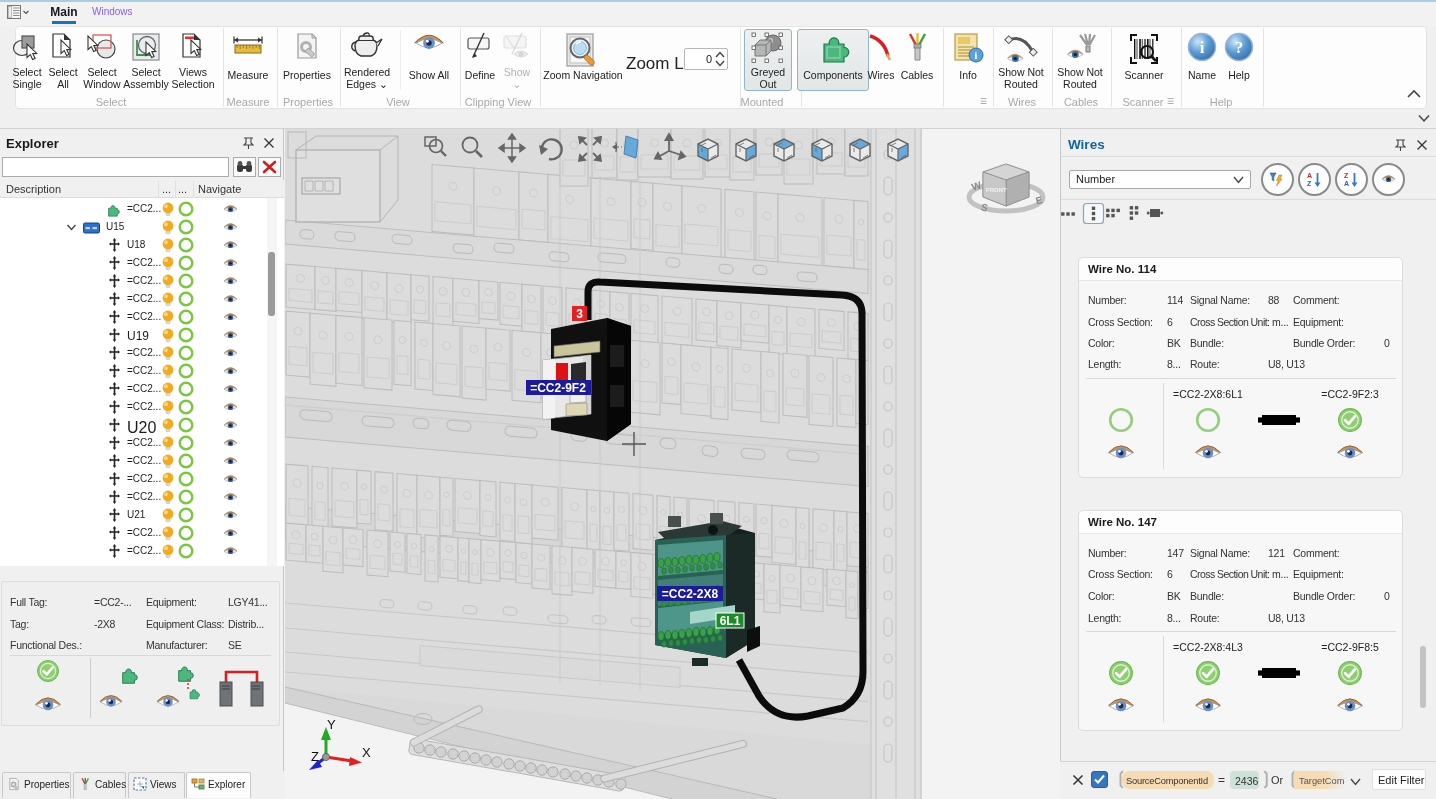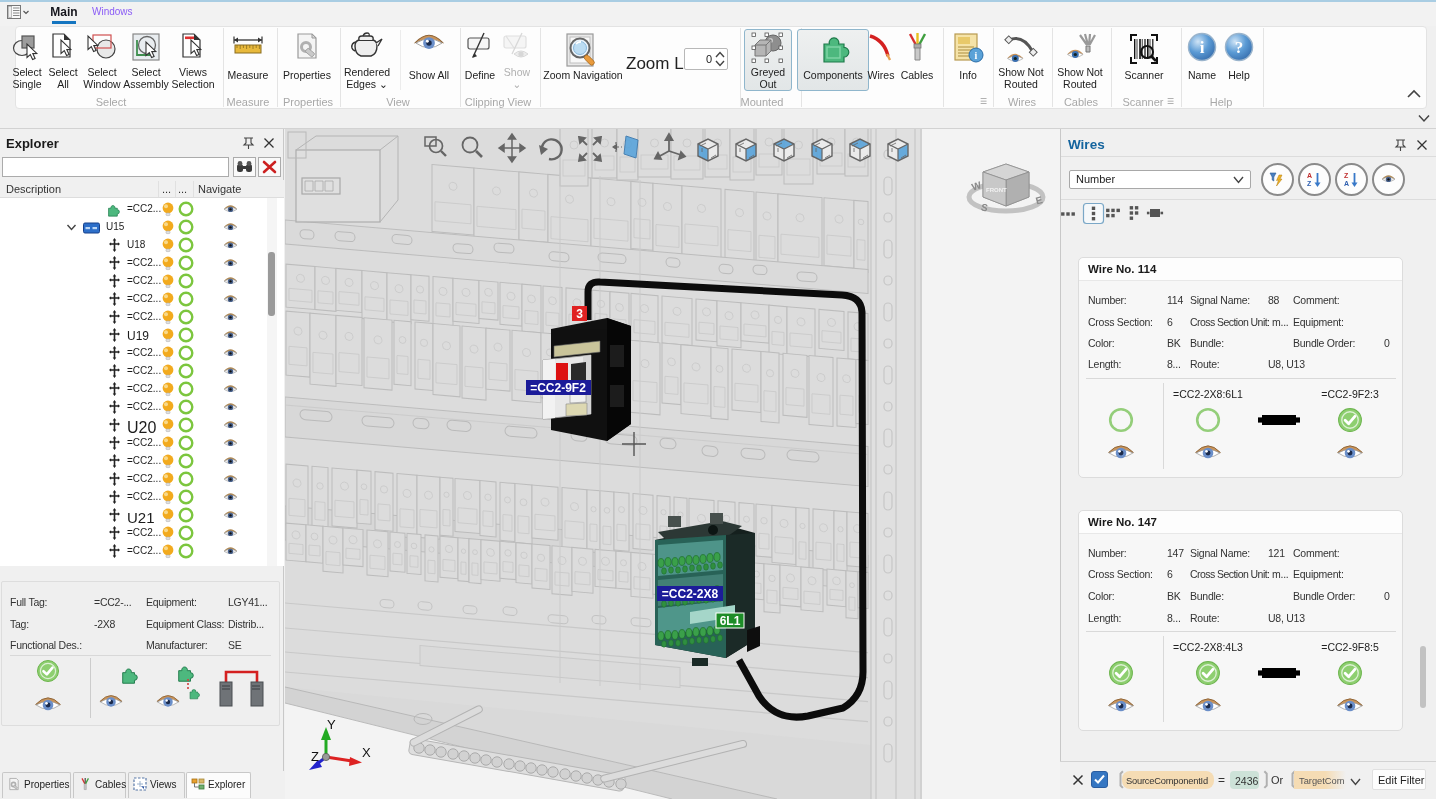--- a/index.html
+++ b/index.html
@@ -625,21 +625,21 @@
   </svg>
 <svg class="abs" style="left:223px;top:492px" width="15" height="10" viewBox="0 0 15 10">
     <path d="M1 5 Q7.5 -2.5 14 5 Q7.5 4 1 5Z" fill="#b08a56"></path>
     <path d="M1 5.3 Q7.5 1 14 5.3 Q7.5 9.8 1 5.3Z" fill="#eee" stroke="#999" stroke-width="0.6"></path>
     <circle cx="7.5" cy="5.4" r="2.7" fill="#48628e"></circle>
     <circle cx="7.5" cy="5.4" r="1.2" fill="#111"></circle>
   </svg>
 <svg class="abs" style="left:109px;top:508px" width="11" height="14" viewBox="0 0 11 14">
     <path d="M5.5 0 L7.3 2.6 L6.3 2.6 L6.3 5.2 L8.9 5.2 L8.9 4.2 L11 6 L8.9 7.8 L8.9 6.8 L6.3 6.8 L6.3 11.4 L7.3 11.4 L5.5 14 L3.7 11.4 L4.7 11.4 L4.7 6.8 L2.1 6.8 L2.1 7.8 L0 6 L2.1 4.2 L2.1 5.2 L4.7 5.2 L4.7 2.6 L3.7 2.6 Z" fill="#222"></path>
   </svg>
-<div class="abs" style="left:127px;top:509px;font-size:15px;color:#1c1c1c">U21</div>
+<div class="abs" style="left:127px;top:509px;font-size:10px;color:#1c1c1c">U21</div>
 <svg class="abs" style="left:161px;top:508px" width="14" height="15" viewBox="0 0 14 15">
     <circle cx="7" cy="6" r="5.4" fill="#f2aa1e"></circle>
     <circle cx="5" cy="4.2" r="2" fill="#f8d98a"></circle>
     <rect x="5" y="11" width="4" height="2.6" rx="1" fill="#e0e0e0" stroke="#b0b0b0" stroke-width="0.6"></rect>
   </svg>
 <svg class="abs" style="left:178px;top:507px" width="16" height="16" viewBox="0 0 16 16">
     <circle cx="8" cy="8" r="6.3" fill="#fff" stroke="#7cc63e" stroke-width="2.4"></circle>
   </svg>
 <svg class="abs" style="left:223px;top:510px" width="15" height="10" viewBox="0 0 15 10">
     <path d="M1 5 Q7.5 -2.5 14 5 Q7.5 4 1 5Z" fill="#b08a56"></path>

